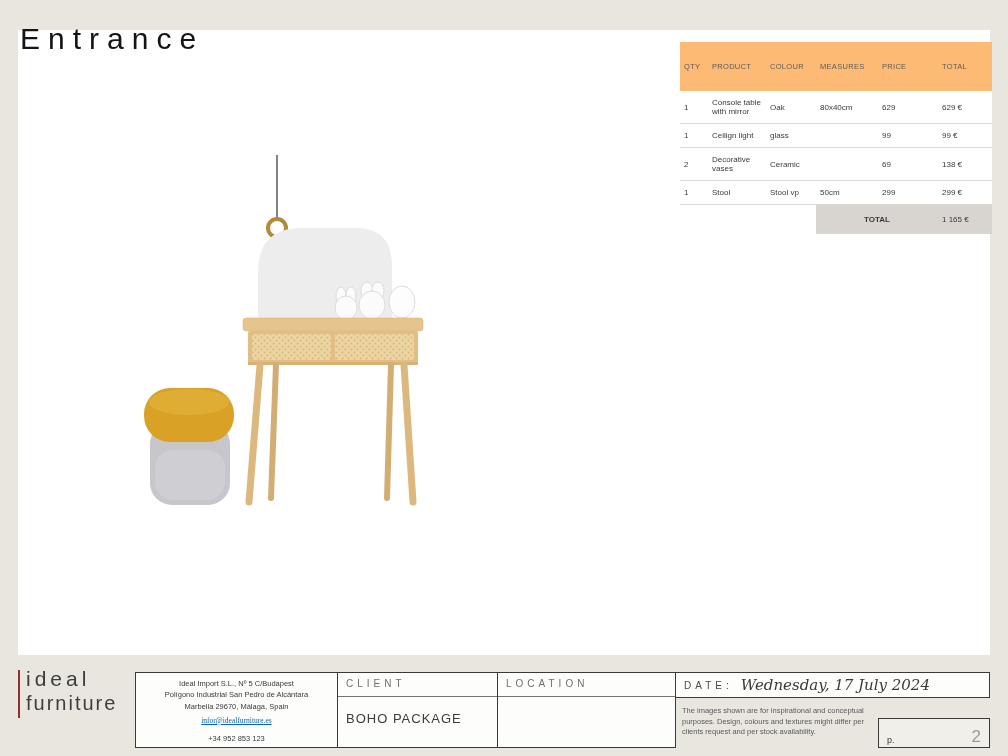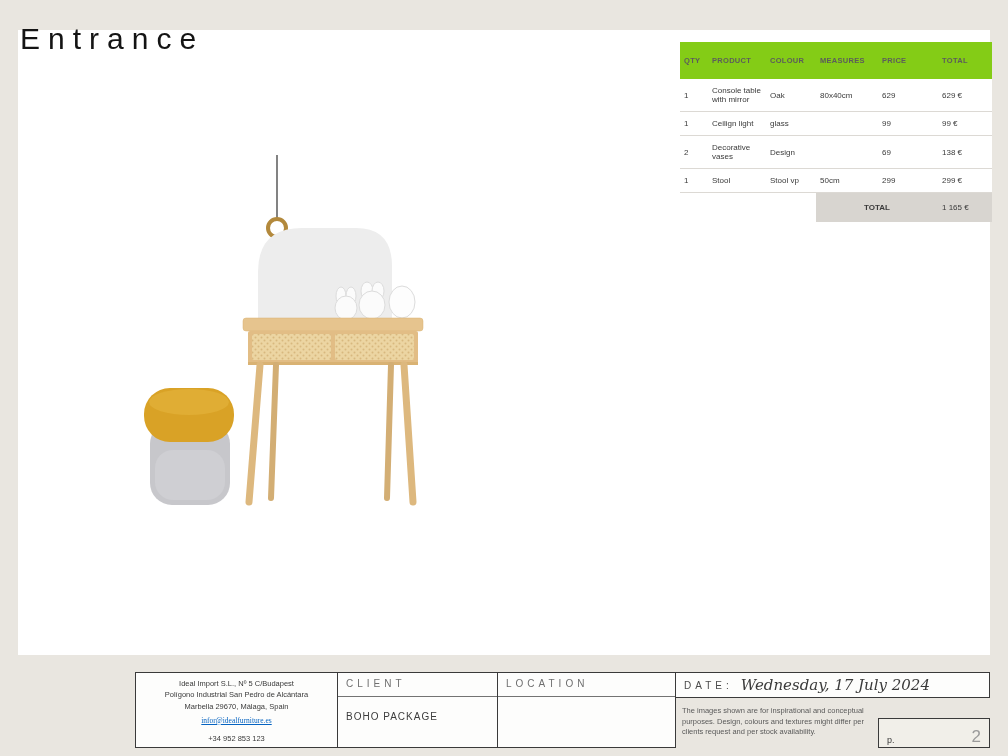--- a/index.html
+++ b/index.html
@@ -17,22 +17,22 @@
   }
   .page-title {
     position:absolute; left:20px; top:22px; z-index:3;
     font-size:30px; font-weight:300; letter-spacing:8px; color:#141414;
   }
 
   
   .product-table-wrap { position:absolute; left:680px; top:42px; width:312px; z-index:2; }
   table.products { border-collapse:collapse; width:312px; font-size:8px; color:#3a3a3a; }
   table.products th {
-    background:#84cc16; color:#5c5c5c; font-weight:700; text-align:left;
-    padding:14px 4px; font-size:7.5px; letter-spacing:0.3px;
+    background:#fdba74; color:#5c5c5c; font-weight:400; text-align:left;
+    padding:20px 4px; font-size:7.5px; letter-spacing:0.3px;
   }
   table.products td {
     border-bottom:1px solid #dcd9d4; padding:7px 4px; vertical-align:middle;
     background:#fff;
   }
   table.products tr.total-row td { border-bottom:none; padding:10px 4px; }
   td.total-gray { background:#d8d5d0 !important; }
   td.total-label-cell { font-weight:700; text-align:center; font-size:8px; }
   td.total-value-cell { font-size:8px; }
 
@@ -53,21 +53,21 @@
   .fcell + .fcell, .fcol-right { margin-left:-1px; }
   .address-cell { width:203px; text-align:center; font-size:7.5px; line-height:1.5; padding-top:5px; color:#3a3a3a; }
   .address-cell .email { color:#0563c1; text-decoration:underline; display:inline-block; margin-top:3px; cursor:pointer;font-family:Liberation Serif, serif; }
   .address-cell .phone { margin-top:7px; }
   .client-cell { width:161px; }
   .location-cell { width:179px; }
   .fheader {
     height:24px; border-bottom:1px solid #737373; padding:5px 8px;
     font-size:10px; letter-spacing:4px; color:#6f6f6f;
   }
-  .fvalue { padding:14px 8px; font-size:10px; letter-spacing:1px; color:#3c3c3c; }
+  .fvalue { padding:14px 8px; font-size:13px; letter-spacing:1px; color:#3c3c3c; }
 
   .fcol-right { width:315px; display:flex; flex-direction:column; }
   .date-box {
     height:24px; border:1px solid #3a3a3a; background:#fdfdfc;
     display:flex; align-items:center; padding:12px 8px;
   }
   .date-label { font-size:10px; letter-spacing:4px; color:#4a4a4a; }
   .date-value {
     font-family:"DejaVu Serif", serif; font-style:italic;
     font-size:15px; color:#3a3a3a; margin-left:8px; white-space:nowrap;
@@ -179,21 +179,21 @@
           <td>1</td>
           <td>Ceilign light</td>
           <td>glass</td>
           <td></td>
           <td>99</td>
           <td>99 €</td>
         </tr>
         <tr>
           <td>2</td>
           <td>Decorative vases</td>
-          <td>Design</td>
+          <td>Ceramic</td>
           <td></td>
           <td>69</td>
           <td>138 €</td>
         </tr>
         <tr>
           <td>1</td>
           <td>Stool</td>
           <td>Stool vp</td>
           <td>50cm</td>
           <td>299</td>
@@ -201,20 +201,27 @@
         </tr>
         <tr class="total-row">
           <td colspan="3"></td>
           <td colspan="2" class="total-gray total-label-cell">TOTAL</td>
           <td class="total-gray total-value-cell">1 165 €</td>
         </tr>
       </tbody>
     </table>
   </div>
 
+  <div class="logo">
+    <div class="logo-accent"></div>
+    <div class="logo-text">
+      <div class="logo-line1">ideal</div>
+      <div class="logo-line2">furniture</div>
+    </div>
+  </div>
 
   <div class="footer-bar">
 
     <div class="fcell address-cell">
       <div>Ideal Import S.L., Nº 5 C/Budapest</div>
       <div>Polígono Industrial San Pedro de Alcántara</div>
       <div>Marbella 29670, Málaga, Spain</div>
       <a class="email">infor@idealfurniture.es</a>
       <div class="phone">+34 952 853 123</div>
     </div>

